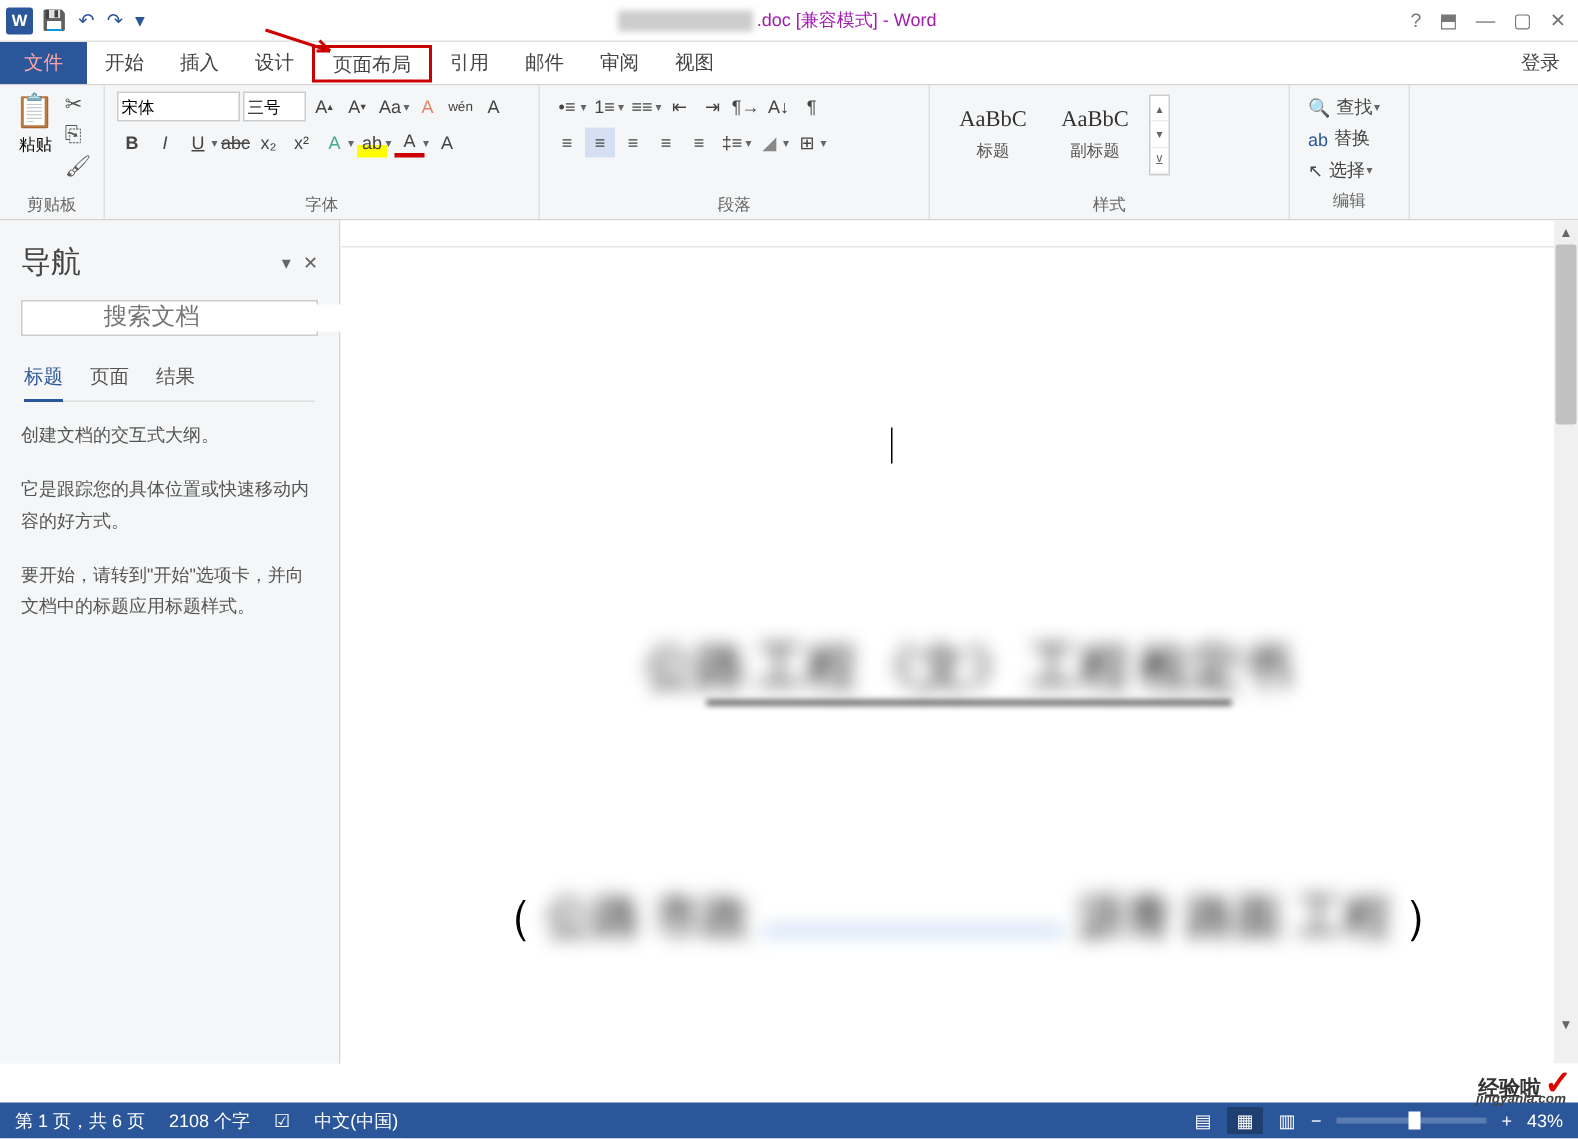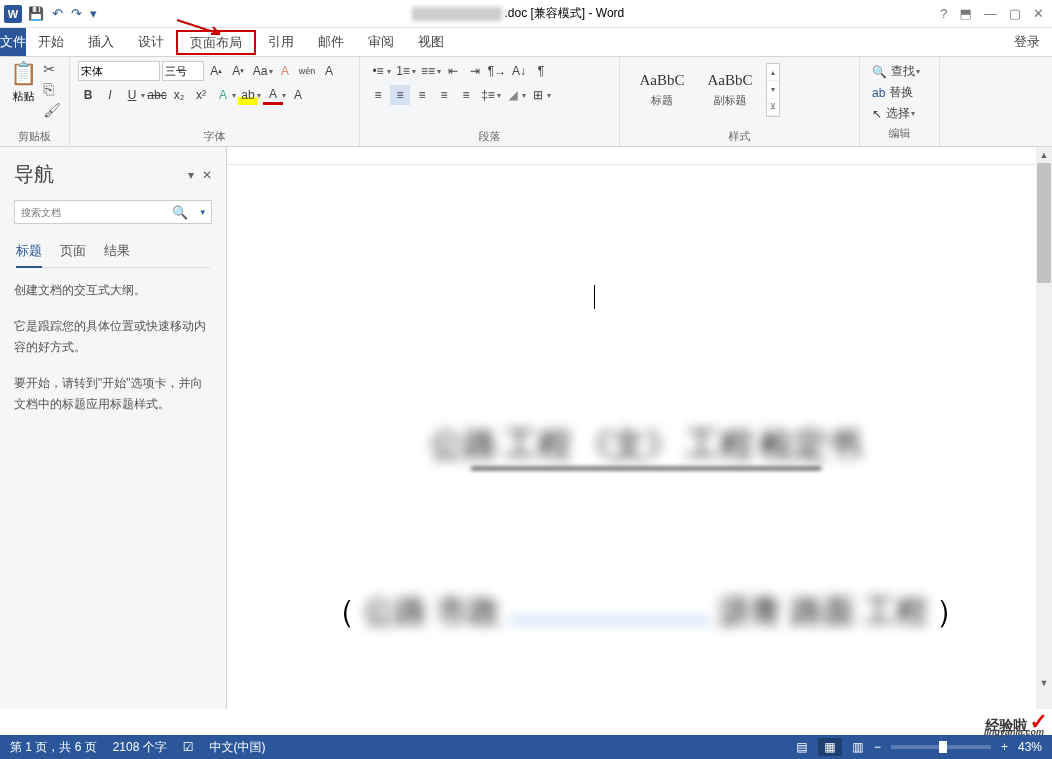--- a/index.html
+++ b/index.html
@@ -3,31 +3,31 @@
 <meta charset="utf-8">
 <style>
 * { margin: 0; padding: 0; box-sizing: border-box; font-family: "Microsoft YaHei", "Segoe UI", sans-serif; }
 body { width: 1052px; height: 759px; background: #fff; overflow: hidden; position: relative; font-size: 12px; }
 
 .titlebar { height: 28px; background: #fff; display: flex; align-items: center; border-bottom: 1px solid #e0e0e0; color: #555; }
 .titlebar .left { display: flex; align-items: center; padding-left: 4px; }
 .titlebar .word-icon { width: 18px; height: 18px; background: #2b579a; color: #fff; display: flex; align-items: center; justify-content: center; font-size: 11px; font-weight: bold; margin-right: 6px; border-radius: 2px; }
 .titlebar .qat { display: flex; align-items: center; gap: 8px; }
 .titlebar .qat .icon { color: #2b579a; cursor: pointer; font-size: 13px; }
-.titlebar .center { flex: 1; text-align: center; font-size: 12px; color: #000000; }
+.titlebar .center { flex: 1; text-align: center; font-size: 12px; color: #a21caf; }
 .titlebar .center .blurred { display:inline-block; width:90px; height:14px; background:#ccc; filter:blur(2px); vertical-align:middle; margin-right:2px; }
 .titlebar .right { display: flex; gap: 12px; padding-right: 8px; }
 .titlebar .right .icon { color: #777; cursor: pointer; font-size: 13px; }
 
 .arrow { position: absolute; top: 18px; left: 175px; width: 50px; height: 20px; pointer-events: none; }
 .arrow svg { width: 100%; height: 100%; }
 
 .menubar { height: 29px; display: flex; align-items: stretch; background: #fff; border-bottom: 1px solid #d4d4d4; }
 .tab { padding: 0 12px; display: flex; align-items: center; font-size: 13px; cursor: pointer; color: #444; }
-.tab.file { background: #2b579a; color: #ffffff; padding: 0 0; }
+.tab.file { background: #2b579a; color: #fca5a5; padding: 0 16px; }
 .tab.highlight { border: 2px solid #c00; margin-top:2px; height:25px; }
 .login { margin-left: auto; padding: 0 12px; color: #444; display:flex; align-items:center; font-size:13px; }
 
 .ribbon { height: 90px; background: #f5f6f7; border-bottom: 1px solid #d4d4d4; display: flex; }
 .group { border-right: 1px solid #e0e0e0; padding: 4px 8px 0; display: flex; flex-direction: column; position: relative; }
 .group-label { font-size: 11px; color: #666; text-align: center; padding: 2px 0; }
 .group-top { flex: 1; display: flex; align-items: flex-start; }
 
 .clip { width: 50px; display:flex; flex-direction:column; align-items:center; }
 .clip-icon { font-size:22px; color:#b8651b; }
@@ -52,21 +52,21 @@
 
 .edit-group { padding-top:4px; }
 .edit-item { display:flex; align-items:center; font-size:12px; color:#444; padding:2px 4px; cursor:pointer; gap:4px; }
 
 .content { display:flex; height: 562px; }
 .navpane { width: 227px; border-right:1px solid #d4d4d4; background:#f5f6f7; padding:14px 14px 0; display:flex; flex-direction:column; }
 .navpane-header { display:flex; align-items:center; justify-content:space-between; margin-bottom:12px; }
 .navpane-title { font-size:20px; color:#444; }
 .navpane-close { display:flex; gap:8px; font-size:12px; color:#666; cursor:pointer; }
 .navsearch { display:flex; border:1px solid #ccc; height:24px; background:#fff; align-items:center; }
-.navsearch input { flex:1; border:none; padding:0 6px; font-size:10px; outline:none; }
+.navsearch input { flex:1; border:none; padding:0 6px; font-size:16px; outline:none;margin-left:48px; }
 .navsearch .search-icon { padding:0 6px; color:#2b579a; cursor:pointer; font-size:13px; }
 .navtabs { display:flex; gap:18px; margin:14px 2px 12px; border-bottom:1px solid #ddd; }
 .navtab { font-size:13px; color:#555; padding:4px 0 6px; cursor:pointer; }
 .navtab.active { color:#2b579a; border-bottom:2px solid #2b579a; margin-bottom:-1px; }
 .navtext { font-size:12px; color:#555; line-height:1.8; }
 .navtext p { margin-bottom:14px; }
 
 .doc { flex:1; background:#fff; position:relative; overflow:hidden; }
 .ruler { height:18px; background:#fff; border-bottom:1px solid #e5e5e5; }
 .page { position:absolute; top:20px; left:12px; right:0; bottom:0; background:#fff; }

